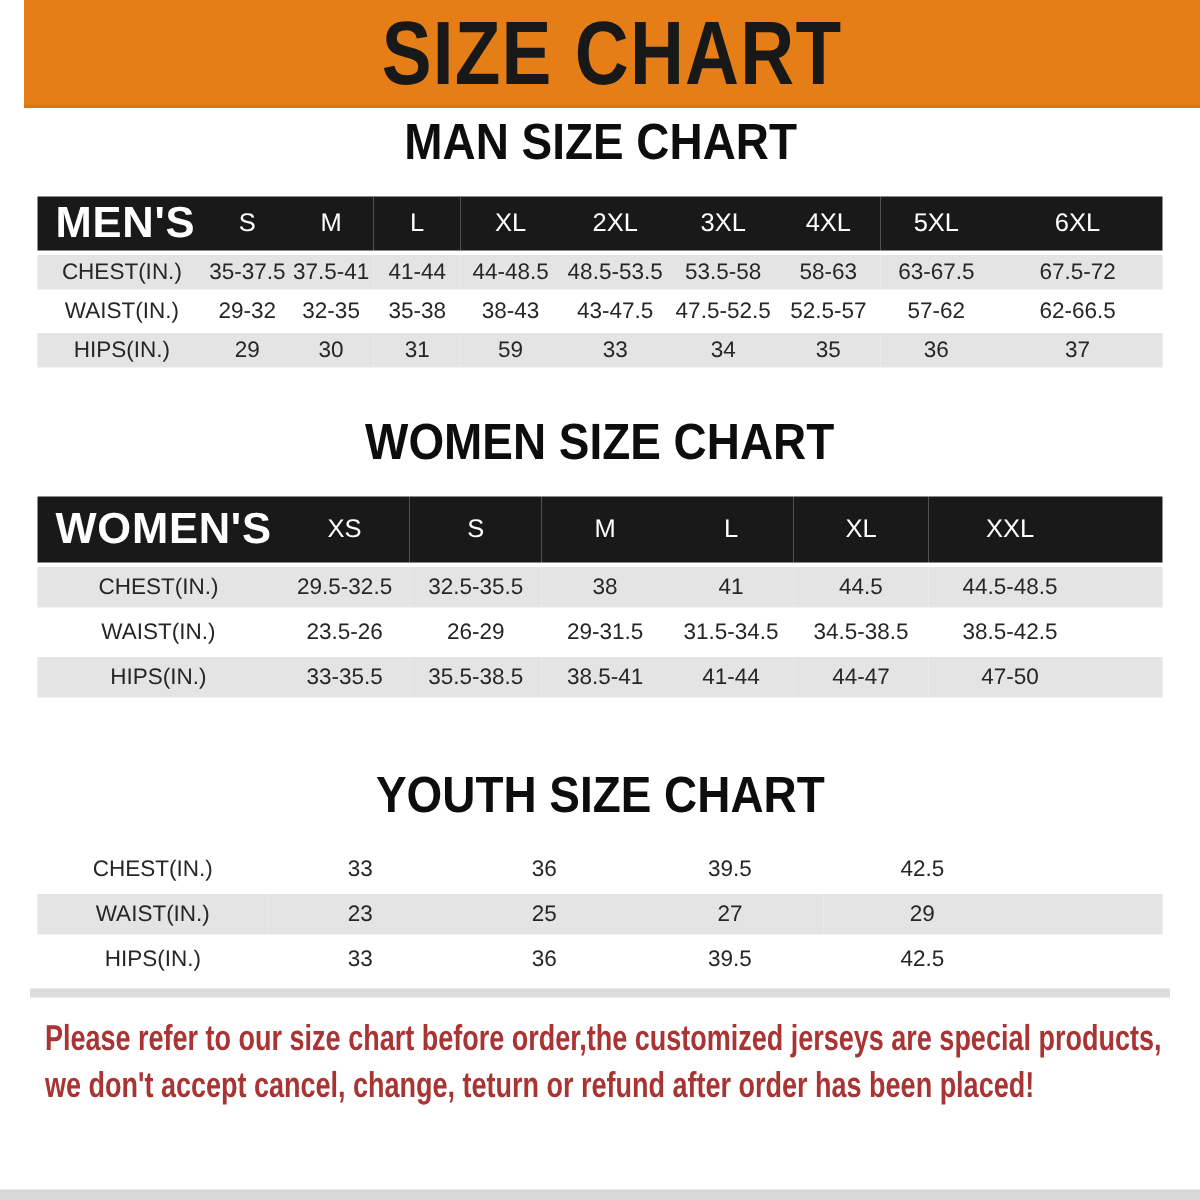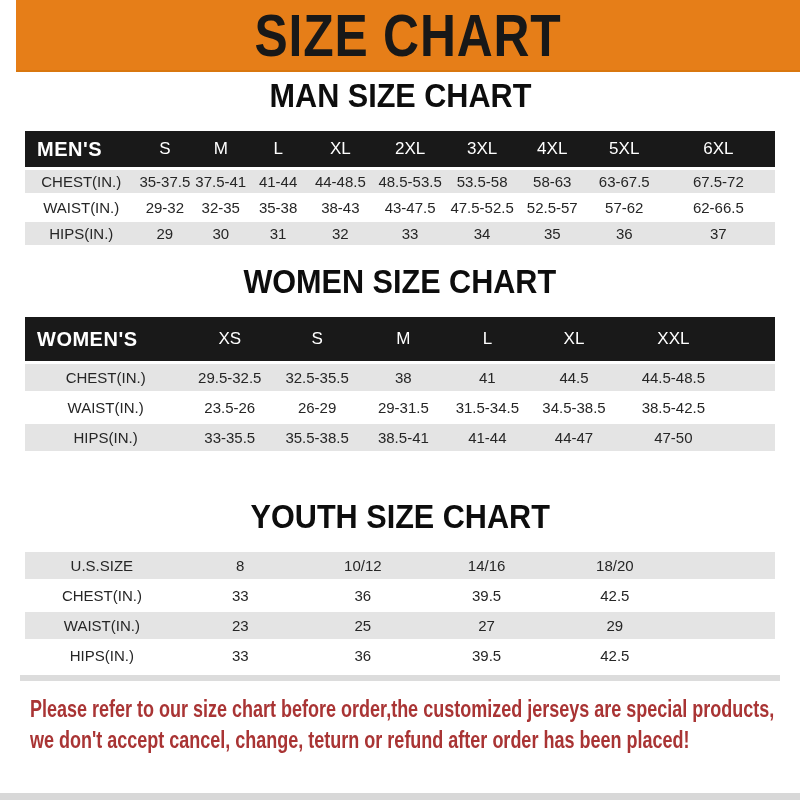--- a/index.html
+++ b/index.html
@@ -28,40 +28,40 @@
   
   .section-title { text-align:center; color:#0d0d0d; }
   .section-title .t {
     display:inline-block;
     font-size:34px; font-weight:bold;
     transform:scaleX(0.9);
     letter-spacing:0px;
     white-space:nowrap;
   }
   #men-title   { margin-top:4px; }
-  #women-title { margin-top:14px; }
+  #women-title { margin-top:28px; }
   #youth-title { margin-top:43px; }
   
   .size-table {
     width:750px; margin:13px auto 0;
     border-collapse:separate; border-spacing:0 3px;
     table-layout:fixed;
   }
   .size-table td {
     text-align:center; vertical-align:middle;
     font-size:15px; color:#262626;
     white-space:nowrap; overflow:hidden;
     padding:0;
   }
   .size-table tr.header-row td {
     background:#191919; color:#ffffff; font-size:17px;
   }
   .size-table tr.header-row td.lbl {
     text-align:left; padding-left:12px;
-    font-weight:bold; font-size:20px; letter-spacing:0.5px;
+    font-weight:bold; font-size:29px; letter-spacing:0.5px;
   }
   .size-table tr.row-gray  td { background:#E4E4E4; }
   .size-table tr.row-white td { background:#ffffff; }
   .tbl-men   tr.header-row td { height:36px; }
   .tbl-men   tr.row-gray td, .tbl-men   tr.row-white td { height:23px; }
   .tbl-women tr.header-row td { height:44px; }
   .tbl-women tr.row-gray td, .tbl-women tr.row-white td { height:27px; }
   .tbl-youth tr.header-row td { height:45px; }
   .tbl-youth tr.row-gray td, .tbl-youth tr.row-white td { height:27px; }
   
@@ -143,21 +143,21 @@
           <td>47.5-52.5</td>
           <td>52.5-57</td>
           <td>57-62</td>
           <td>62-66.5</td>
         </tr>
         <tr class="row-gray">
           <td class="rowlbl">HIPS(IN.)</td>
           <td>29</td>
           <td>30</td>
           <td>31</td>
-          <td>32</td>
+          <td>59</td>
           <td>33</td>
           <td>34</td>
           <td>35</td>
           <td>36</td>
           <td>37</td>
         </tr>
       </tbody>
     </table>
   </div>
 
@@ -228,28 +228,20 @@
     <table class="size-table tbl-youth">
       <colgroup>
         <col style="width: 20.5%;">
         <col style="width: 16.4%;">
         <col style="width: 16.3%;">
         <col style="width: 16.7%;">
         <col style="width: 17.5%;">
         <col style="width: 12.6%;">
       </colgroup>
       <tbody>
-        <tr class="row-gray">
-          <td class="rowlbl">U.S.SIZE</td>
-          <td>8</td>
-          <td>10/12</td>
-          <td>14/16</td>
-          <td>18/20</td>
-          <td></td>
-        </tr>
         <tr class="row-white">
           <td class="rowlbl">CHEST(IN.)</td>
           <td>33</td>
           <td>36</td>
           <td>39.5</td>
           <td>42.5</td>
           <td></td>
         </tr>
         <tr class="row-gray">
           <td class="rowlbl">WAIST(IN.)</td>

